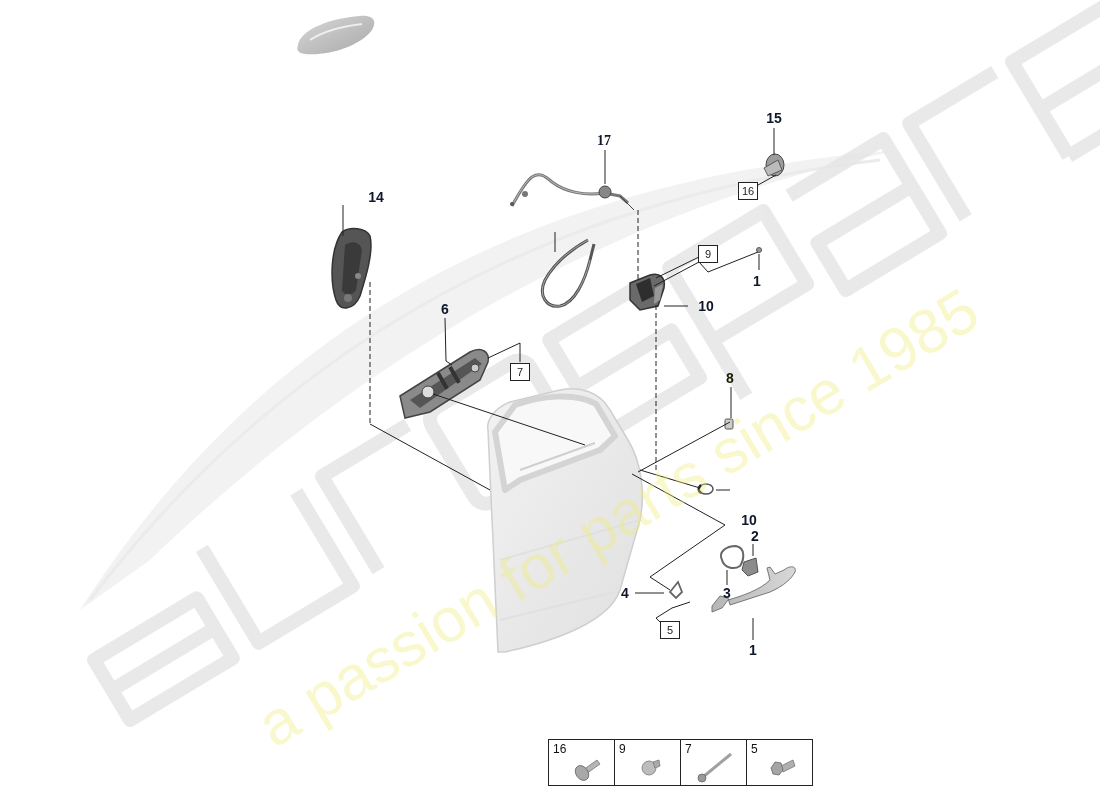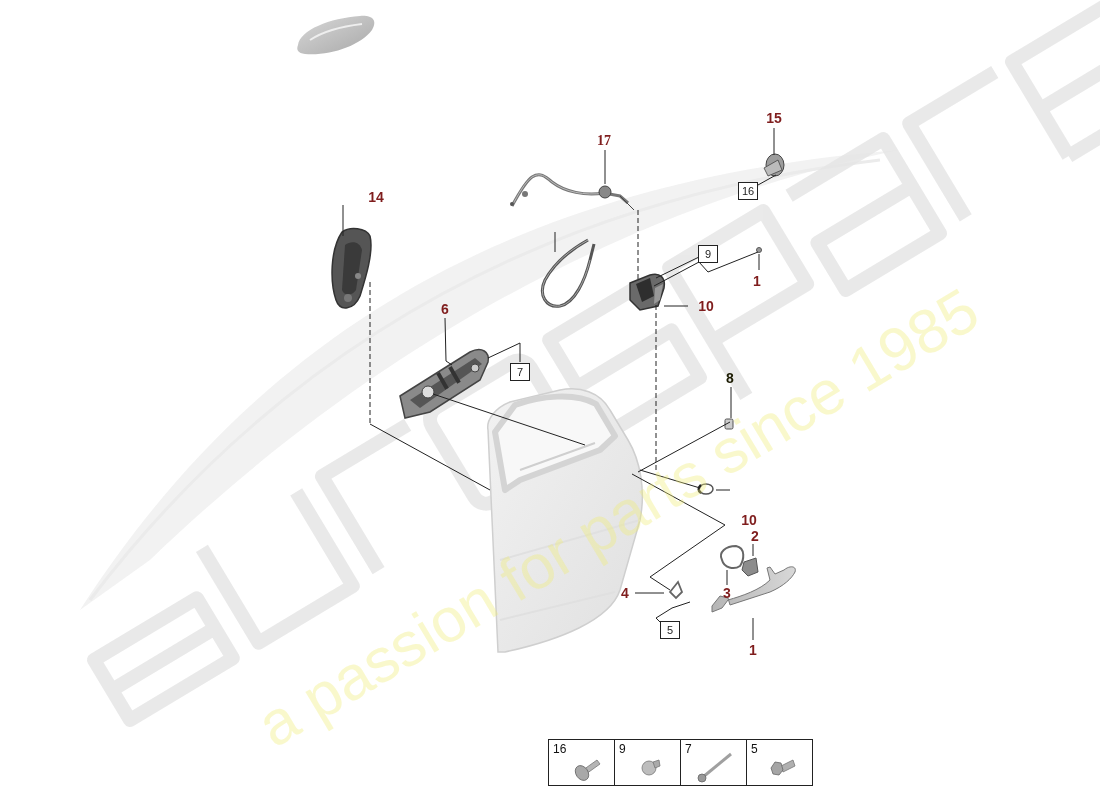--- a/index.html
+++ b/index.html
@@ -1,18 +1,18 @@
 <!DOCTYPE html>
 <html><head>
 <meta charset="utf-8">
 <style>
   html,body{margin:0;padding:0;background:#ffffff;}
   body{width:1100px;height:800px;position:relative;overflow:hidden;font-family:"Liberation Sans",sans-serif;}
   #stage{position:absolute;left:0;top:0;width:1100px;height:800px;}
-  .callout{position:absolute;font-family:"Liberation Sans",sans-serif;font-weight:bold;font-size:14px;color:#7f1d1d;line-height:1;transform:translate(-50%,-50%);white-space:nowrap;}
+  .callout{position:absolute;font-family:"Liberation Sans",sans-serif;font-weight:bold;font-size:14px;color:#0f172a;line-height:1;transform:translate(-50%,-50%);white-space:nowrap;}
   .callout.hl{color:#1a1a00;}
   .boxref{position:absolute;border:1.5px solid #222;background:#fff;font-size:11px;color:#222;width:18px;height:16px;display:flex;align-items:center;justify-content:center;transform:translate(-50%,-50%);font-family:"Liberation Sans",sans-serif;}
   .legend{position:absolute;left:548px;top:739px;display:flex;border:1.5px solid #222;background:#fff;}
   .legend .cell{width:65px;height:45px;border-right:1.5px solid #222;position:relative;}
   .legend .cell:last-child{border-right:none;}
   .legend .num{position:absolute;left:4px;top:2px;font-size:12px;color:#111;}
   .legend svg{position:absolute;left:0;top:0;}
   .wm-text{position:absolute;font-family:"Liberation Sans",sans-serif;color:rgba(238,236,120,0.38);font-size:60px;transform-origin:left top;white-space:nowrap;}
 </style>
 </head>

